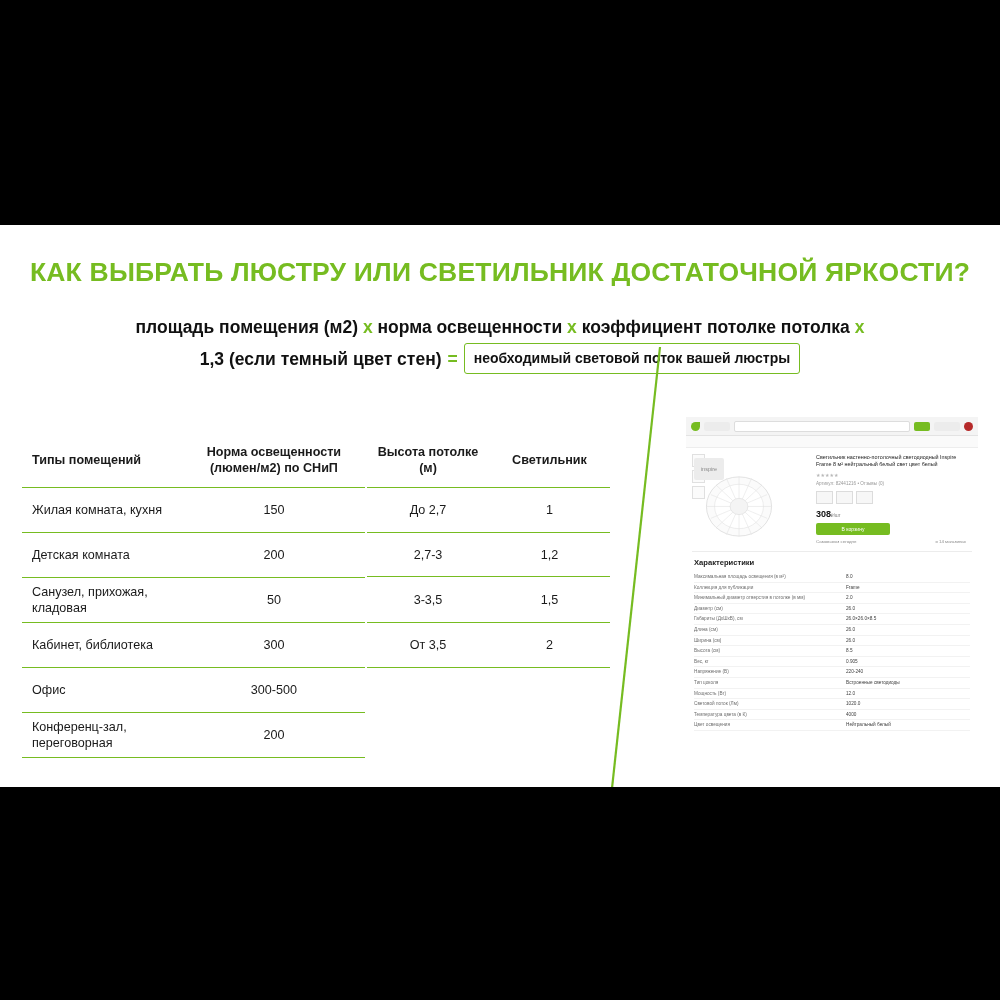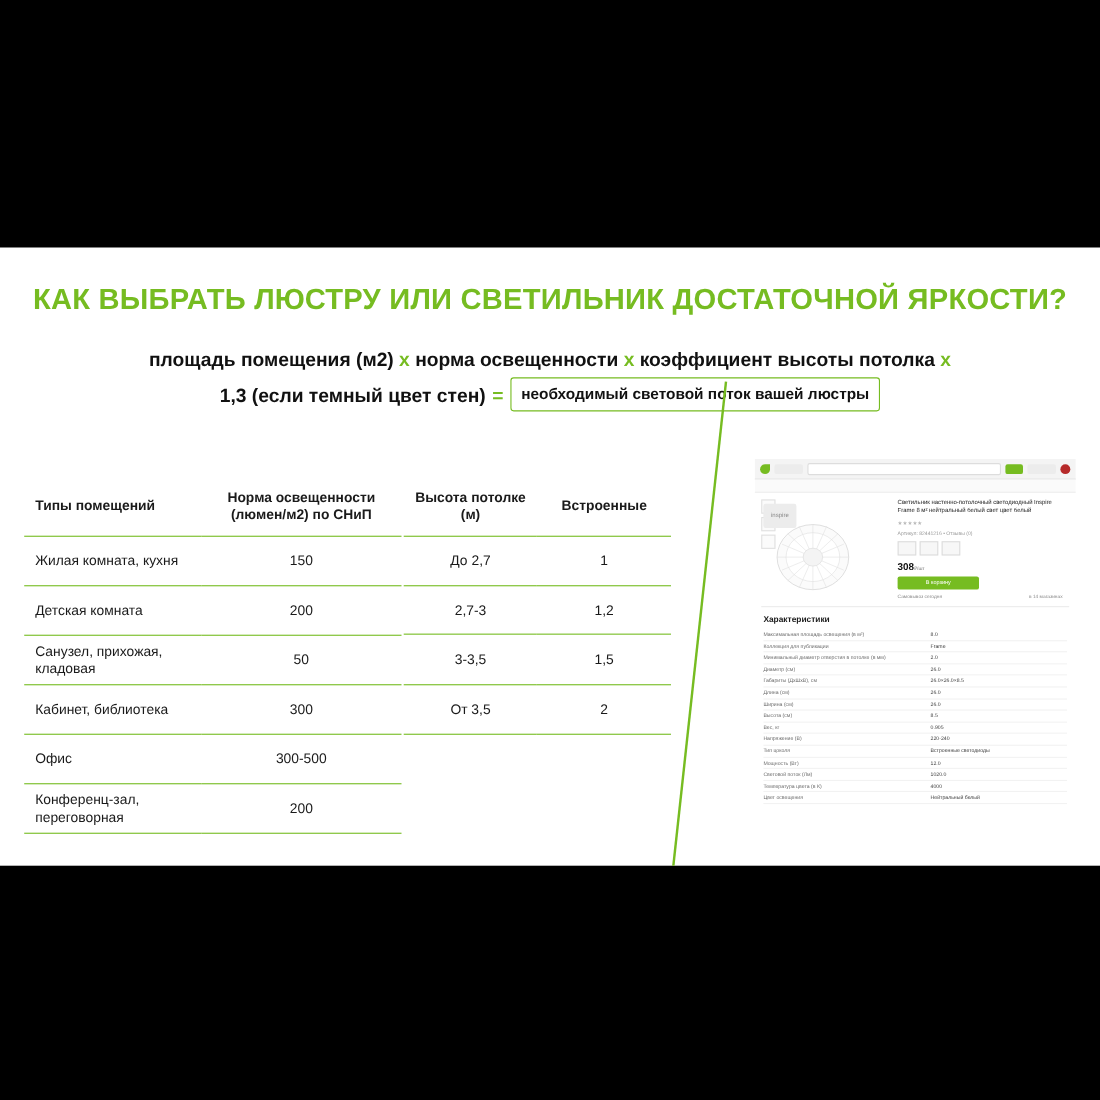--- a/index.html
+++ b/index.html
@@ -297,21 +297,21 @@
 <div class="stage">
   <div class="slide">
 
     <div class="title">КАК ВЫБРАТЬ ЛЮСТРУ ИЛИ СВЕТИЛЬНИК ДОСТАТОЧНОЙ ЯРКОСТИ?</div>
 
     <div class="formula">
       <span>площадь помещения (м2)</span>
       <span class="op">x</span>
       <span>норма освещенности</span>
       <span class="op">x</span>
-      <span>коэффициент высоты потолка</span>
+      <span>коэффициент потолке потолка</span>
       <span class="op">x</span>
       <div class="formula-line2">
         <span>1,3 (если темный цвет стен)</span>
         <span class="op">=</span>
         <span class="result-box">необходимый световой поток вашей люстры</span>
       </div>
     </div>
 
     <div class="tables">
 
@@ -353,21 +353,21 @@
         </tbody>
       </table>
 
       <table class="tbl-right">
         <thead>
           <tr>
             <th class="col-height">
               <div>Высота потолке</div>
               <div>(м)</div>
             </th>
-            <th class="col-coef">Встроенные</th>
+            <th class="col-coef">Светильник</th>
           </tr>
         </thead>
         <tbody>
           <tr class="r45">
             <td class="col-height">До 2,7</td>
             <td class="col-coef">1</td>
           </tr>
           <tr class="r44">
             <td class="col-height">2,7-3</td>
             <td class="col-coef">1,2</td>

